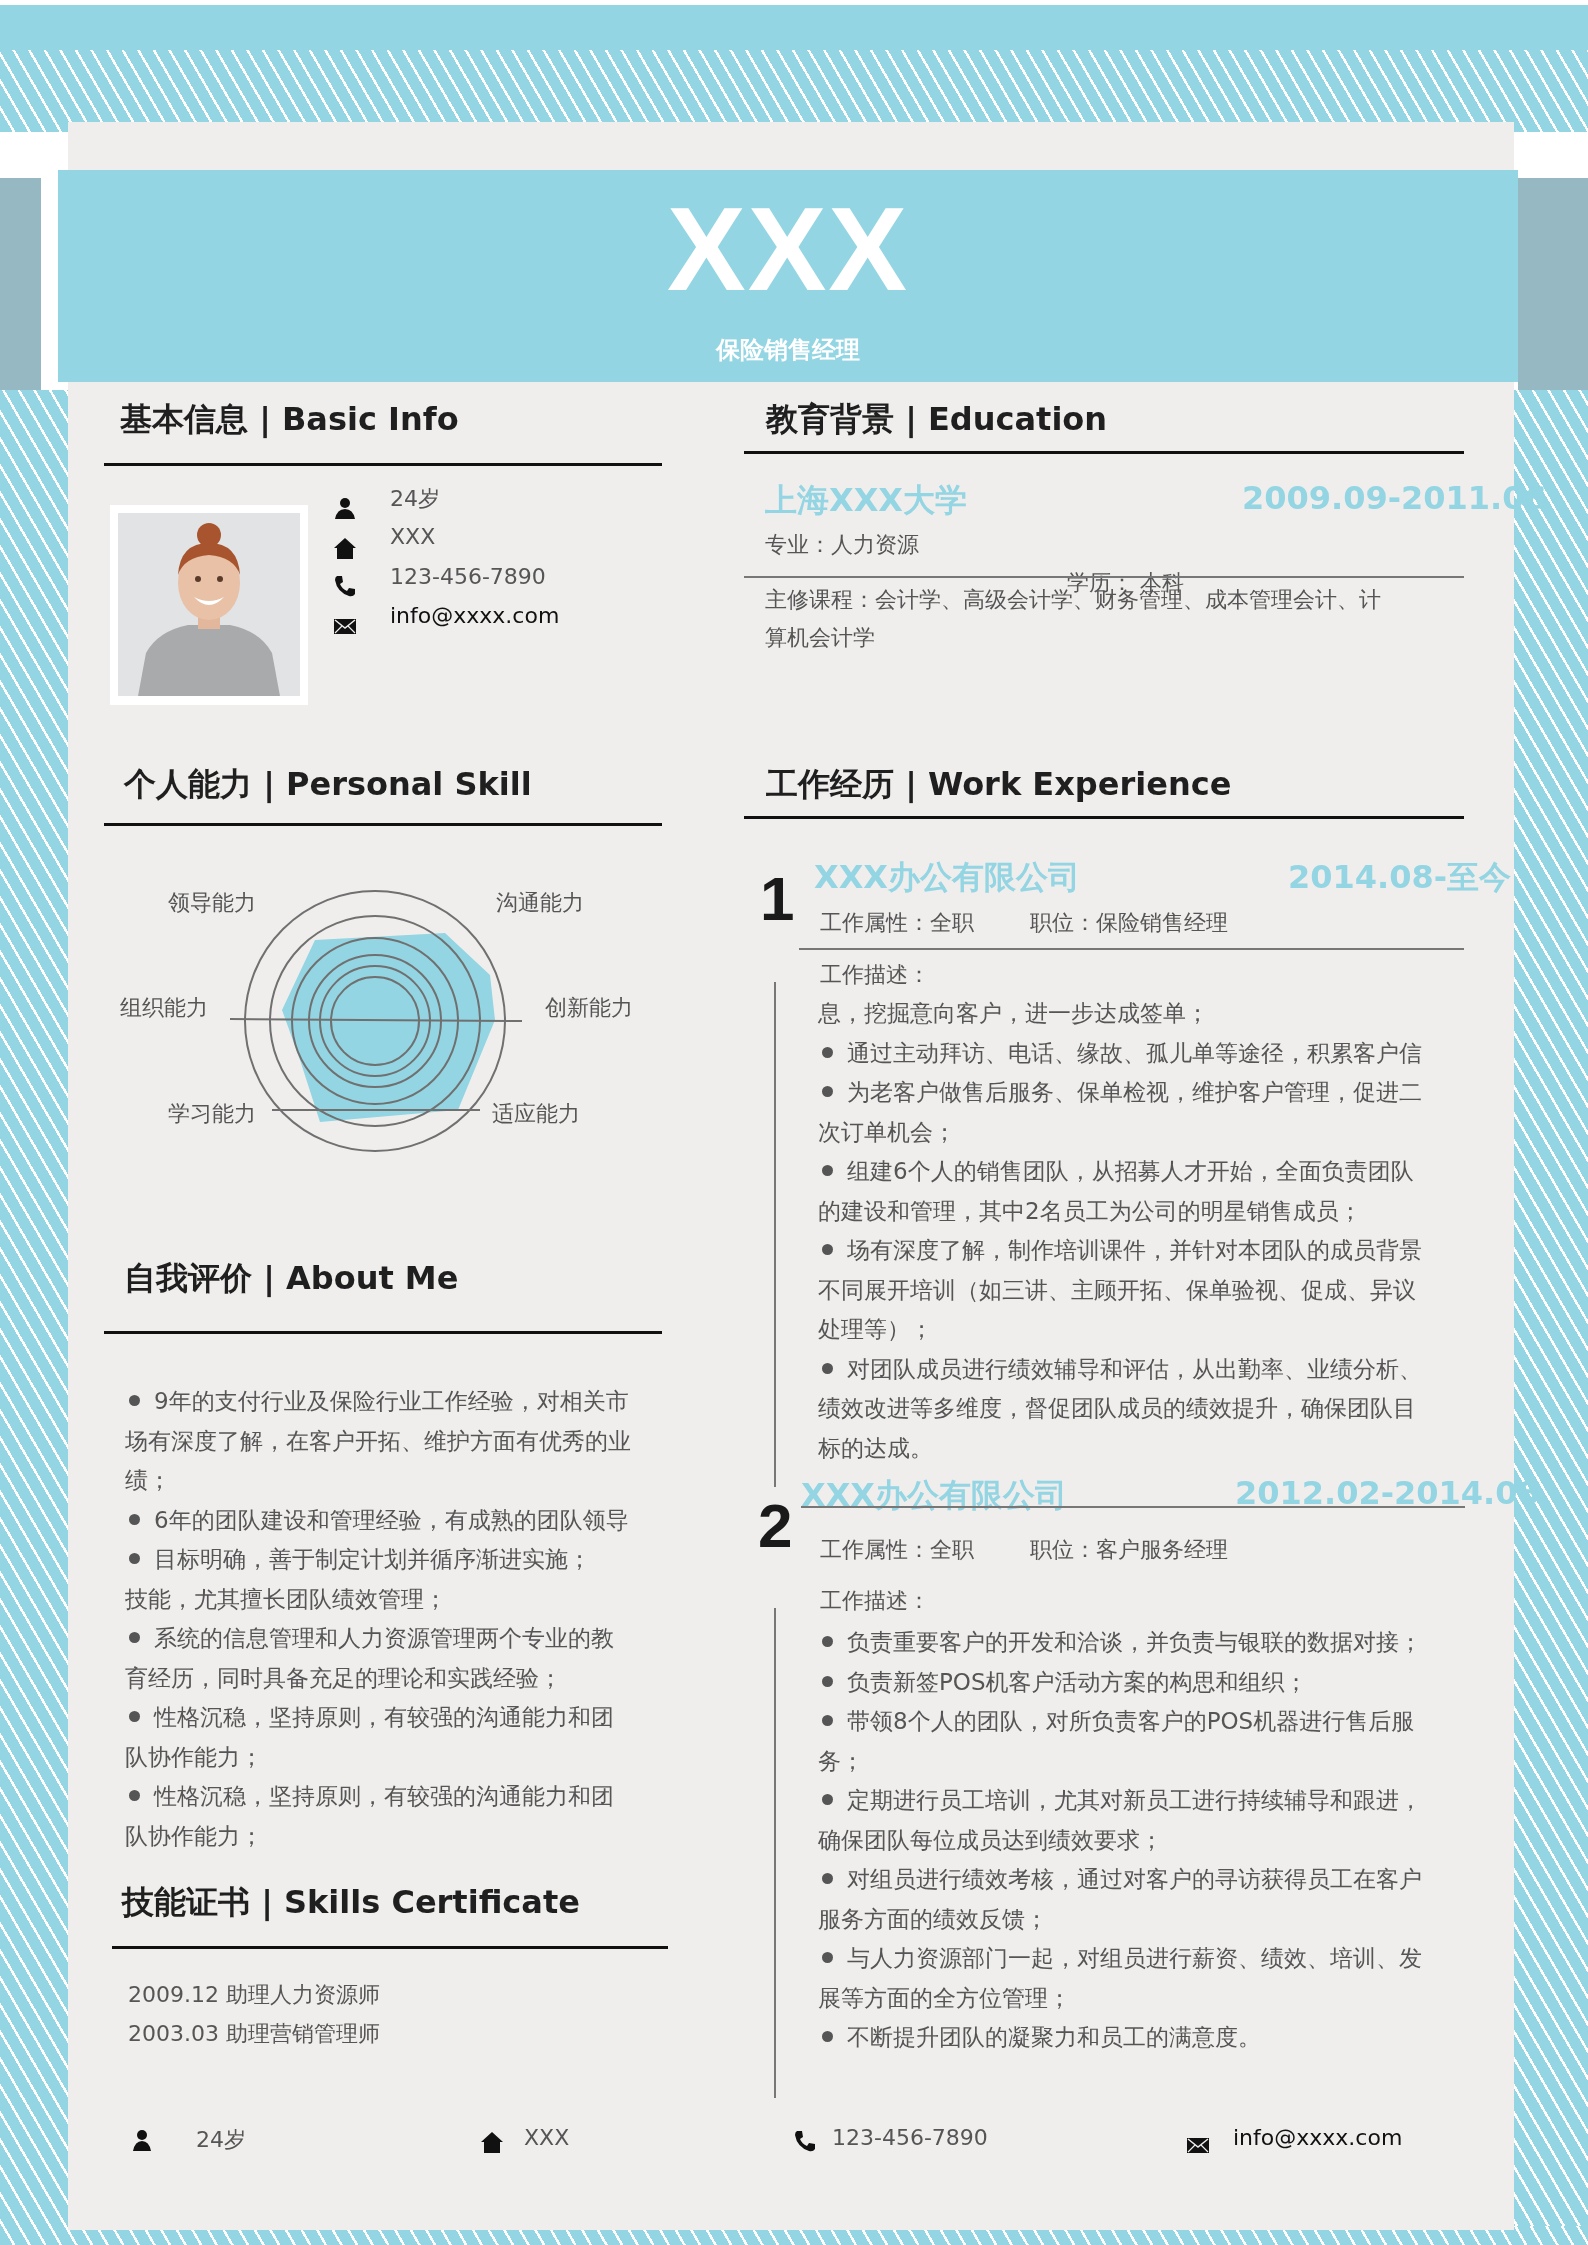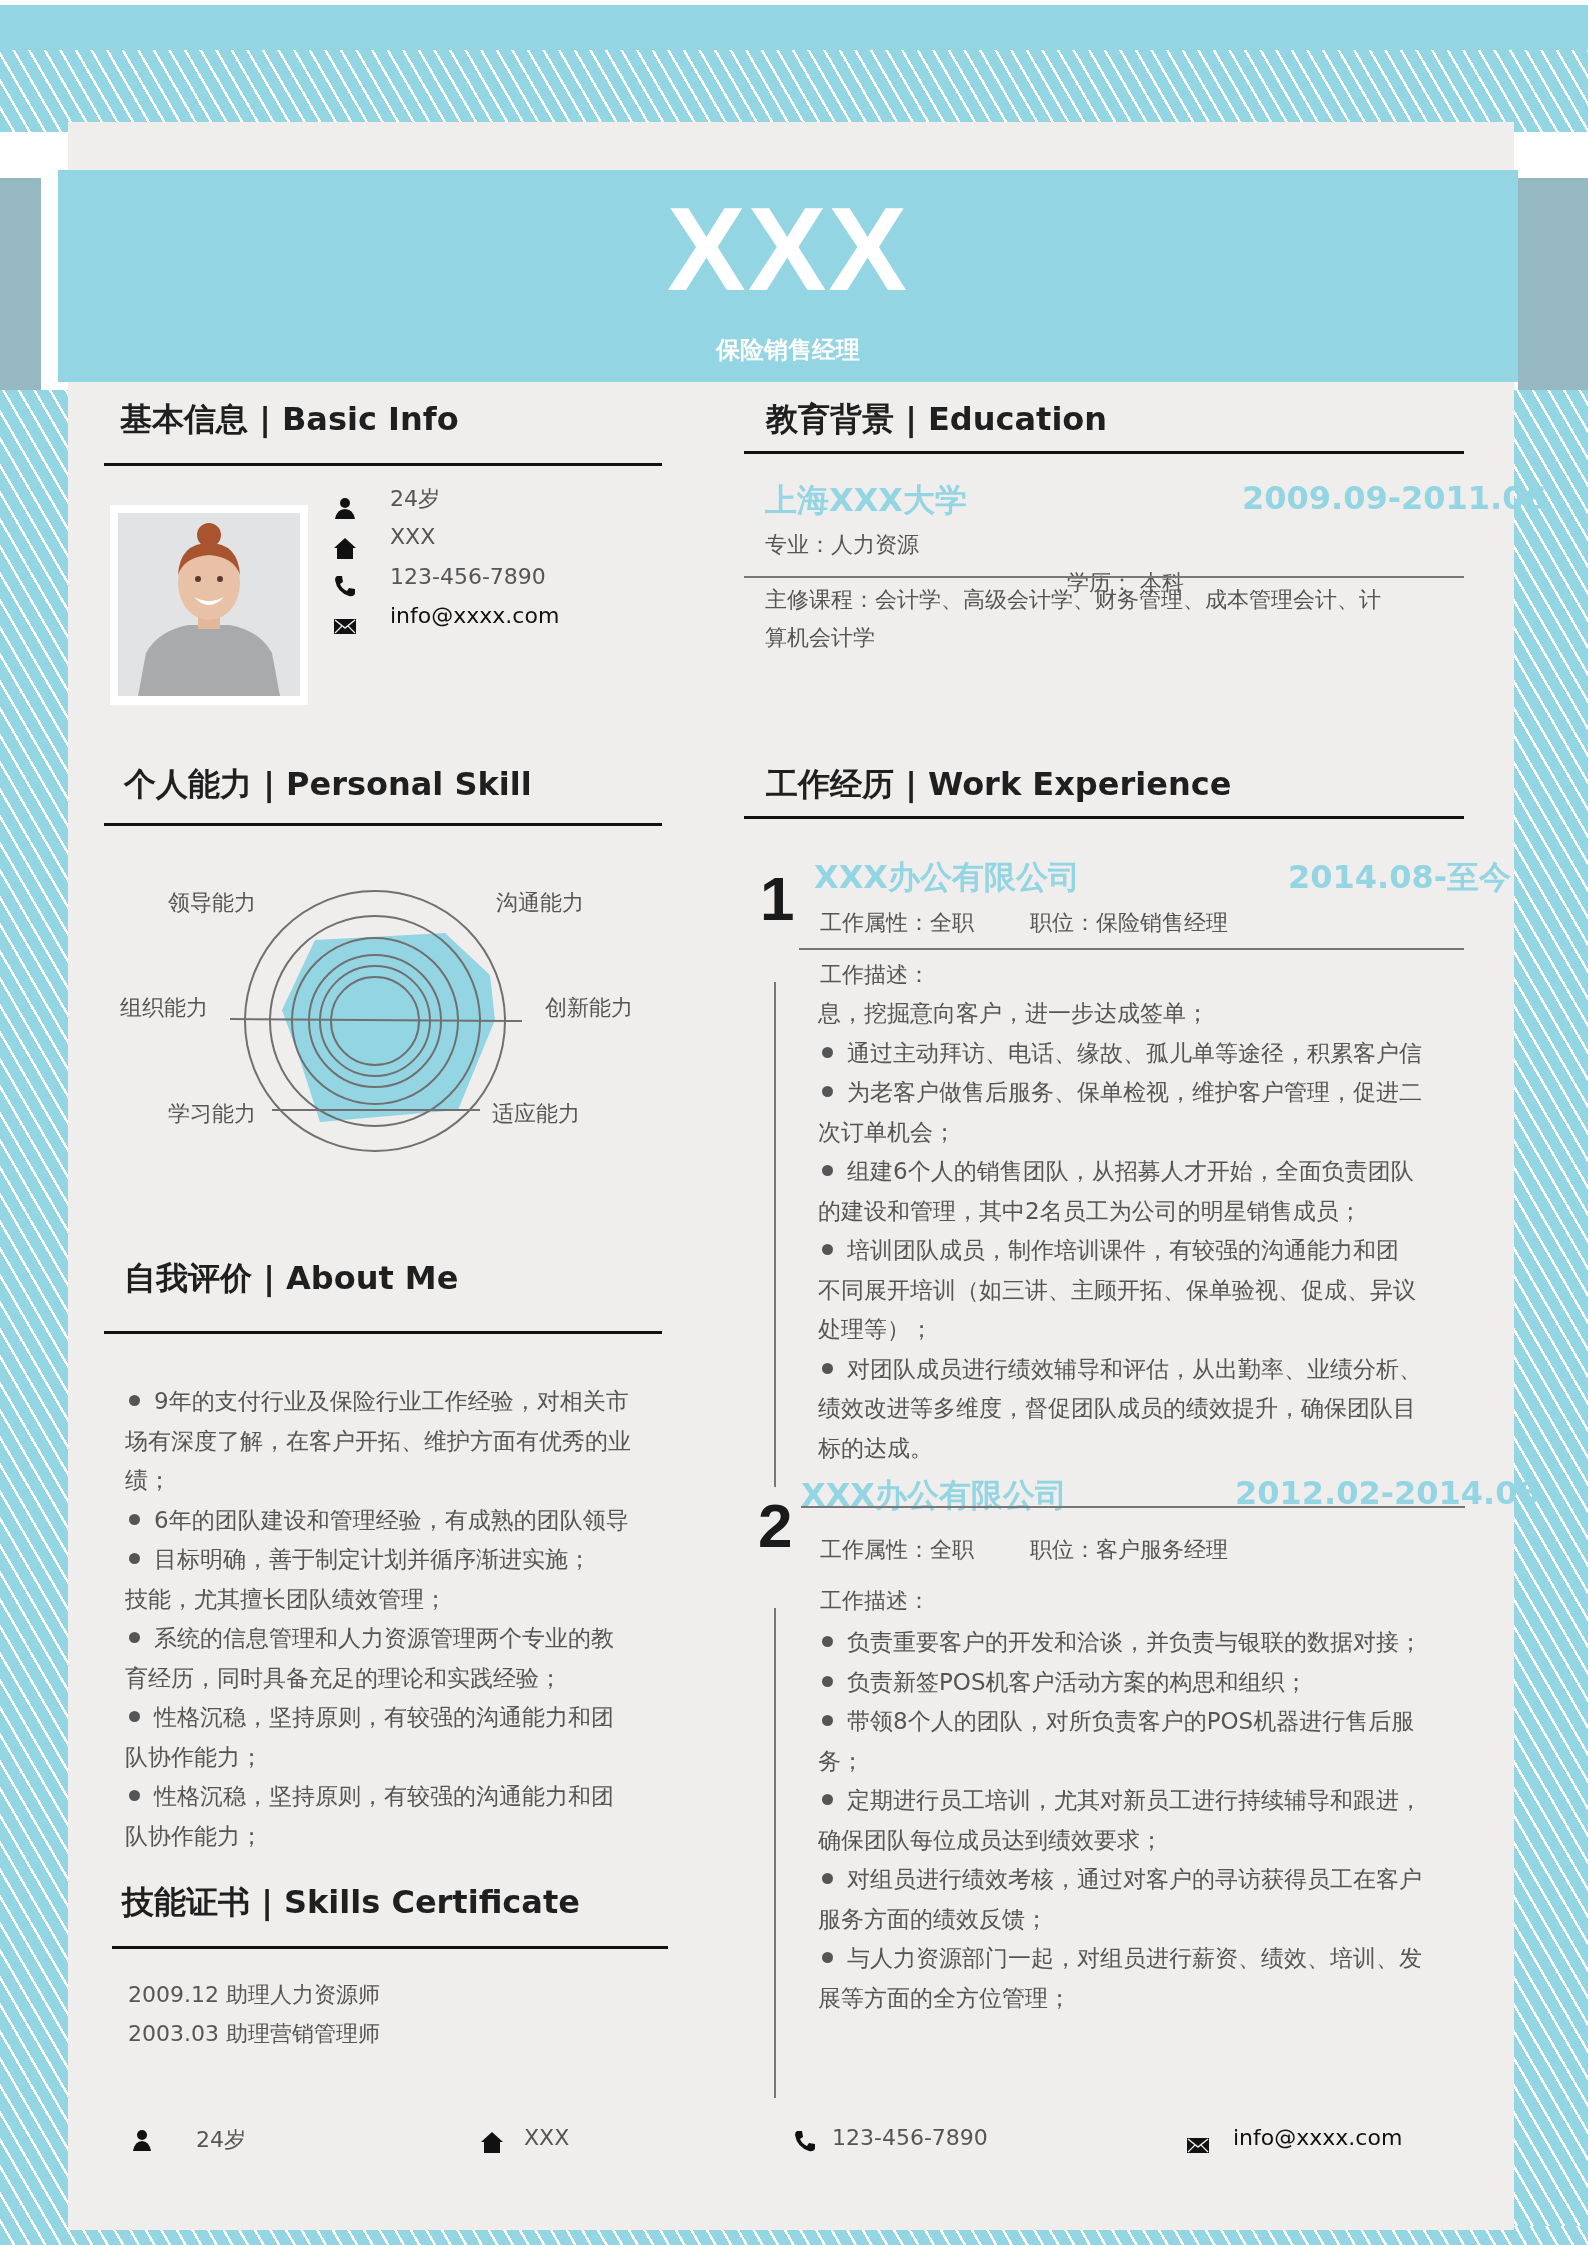--- a/index.html
+++ b/index.html
@@ -147,21 +147,21 @@
 <div class="thin" style="left:799px;top:948px;width:665px;"></div>
 <div class="vline" style="left:774px;top:982px;height:505px;"></div>
 <div class="txt" style="left:820px;top:960px;">工作描述：</div>
 <ul class="list" style="left:818px;top:994px;width:640px;">
   <li><span>息，挖掘意向客户，进一步达成签单；</span></li>
   <li><span class="dot"></span><span>通过主动拜访、电话、缘故、孤儿单等途径，积累客户信</span></li>
   <li><span class="dot"></span><span>为老客户做售后服务、保单检视，维护客户管理，促进二</span></li>
   <li><span>次订单机会；</span></li>
   <li><span class="dot"></span><span>组建6个人的销售团队，从招募人才开始，全面负责团队</span></li>
   <li><span>的建设和管理，其中2名员工为公司的明星销售成员；</span></li>
-  <li><span class="dot"></span><span>培训团队成员，制作培训课件，有较强的沟通能力和团</span></li>
+  <li><span class="dot"></span><span>场有深度了解，制作培训课件，并针对本团队的成员背景</span></li>
   <li><span>不同展开培训（如三讲、主顾开拓、保单验视、促成、异议</span></li>
   <li><span>处理等）；</span></li>
   <li><span class="dot"></span><span>对团队成员进行绩效辅导和评估，从出勤率、业绩分析、</span></li>
   <li><span>绩效改进等多维度，督促团队成员的绩效提升，确保团队目</span></li>
   <li><span>标的达成。</span></li>
 </ul>
 
 <div class="txt blue" style="left:801px;top:1474px;">XXX办公有限公司</div>
 <div class="txt blue" style="left:1235px;top:1474px;">2012.02-2014.08</div>
 <div class="thin" style="left:801px;top:1506px;width:664px;height:1.5px;"></div>
@@ -174,20 +174,21 @@
   <li><span class="dot"></span><span>负责重要客户的开发和洽谈，并负责与银联的数据对接；</span></li>
   <li><span class="dot"></span><span>负责新签POS机客户活动方案的构思和组织；</span></li>
   <li><span class="dot"></span><span>带领8个人的团队，对所负责客户的POS机器进行售后服</span></li>
   <li><span>务；</span></li>
   <li><span class="dot"></span><span>定期进行员工培训，尤其对新员工进行持续辅导和跟进，</span></li>
   <li><span>确保团队每位成员达到绩效要求；</span></li>
   <li><span class="dot"></span><span>对组员进行绩效考核，通过对客户的寻访获得员工在客户</span></li>
   <li><span>服务方面的绩效反馈；</span></li>
   <li><span class="dot"></span><span>与人力资源部门一起，对组员进行薪资、绩效、培训、发</span></li>
   <li><span>展等方面的全方位管理；</span></li>
+  <li><span class="dot"></span><span>不断提升团队的凝聚力和员工的满意度。</span></li>
 </ul>
 
 <svg class="icon" style="left:130px;top:2128px;" viewBox="0 0 24 24">
     <circle cx="12" cy="7" r="5" fill="#111"></circle>
     <path d="M3 23 Q5 13 12 13 Q19 13 21 23 Z" fill="#111"></path>
   </svg>
 <div class="txt" style="left:196px;top:2125px;">24岁</div>
 <svg class="icon" style="left:480px;top:2130px;" viewBox="0 0 24 24">
     <path d="M12 2 L23 12 L20 12 L20 23 L4 23 L4 12 L1 12 Z" fill="#111"></path>
   </svg>

